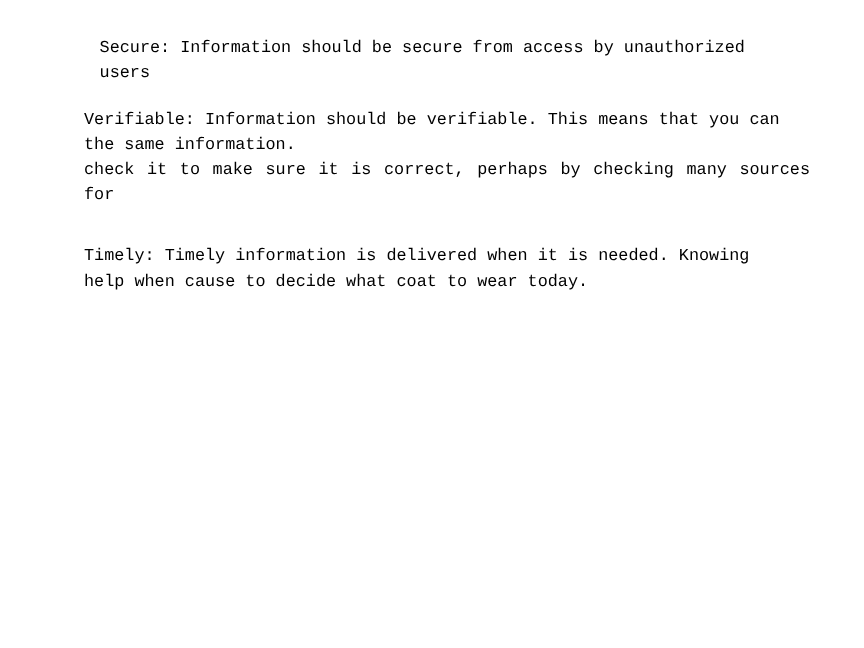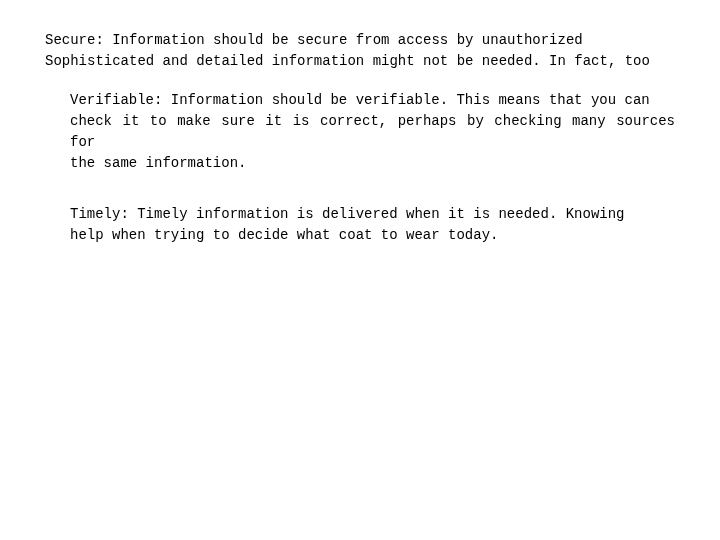--- a/index.html
+++ b/index.html
@@ -18,20 +18,21 @@
       color: #000000;
       overflow: hidden;
     }
 
     .content-area {
       padding: 30px 45px 30px 45px;
     }
 
     .paragraph-block {
       margin-bottom: 0;
+      margin-left: 38px;
     }
 
     .text-line {
       display: block;
       text-align: justify;
     }
 
     .indented-block {
       margin-left: 25px;
       margin-top: 18px;
@@ -43,27 +44,27 @@
       margin-top: 30px;
     }
   </style>
 </head>
 <body>
 
 <div class="content-area">
 
   <div class="paragraph-block">
     <span class="text-line">Secure: Information should be secure from access by unauthorized</span>
-    <span class="text-line">Sophisticated and detailed information might not be needed. In fact, too</span>
+    <span class="text-line">users</span>
   </div>
 
   <div class="indented-block">
     <span class="text-line">Verifiable: Information should be verifiable. This means that you can</span>
+    <span class="text-line">the same information.</span>
     <span class="text-line">check it to make sure it is correct, perhaps by checking many sources for</span>
-    <span class="text-line">the same information.</span>
   </div>
 
   <div class="timely-block">
     <span class="text-line">Timely: Timely information is delivered when it is needed. Knowing</span>
-    <span class="text-line">help when trying to decide what coat to wear today.</span>
+    <span class="text-line">help when cause to decide what coat to wear today.</span>
   </div>
 
 </div>
 
 </body></html>

